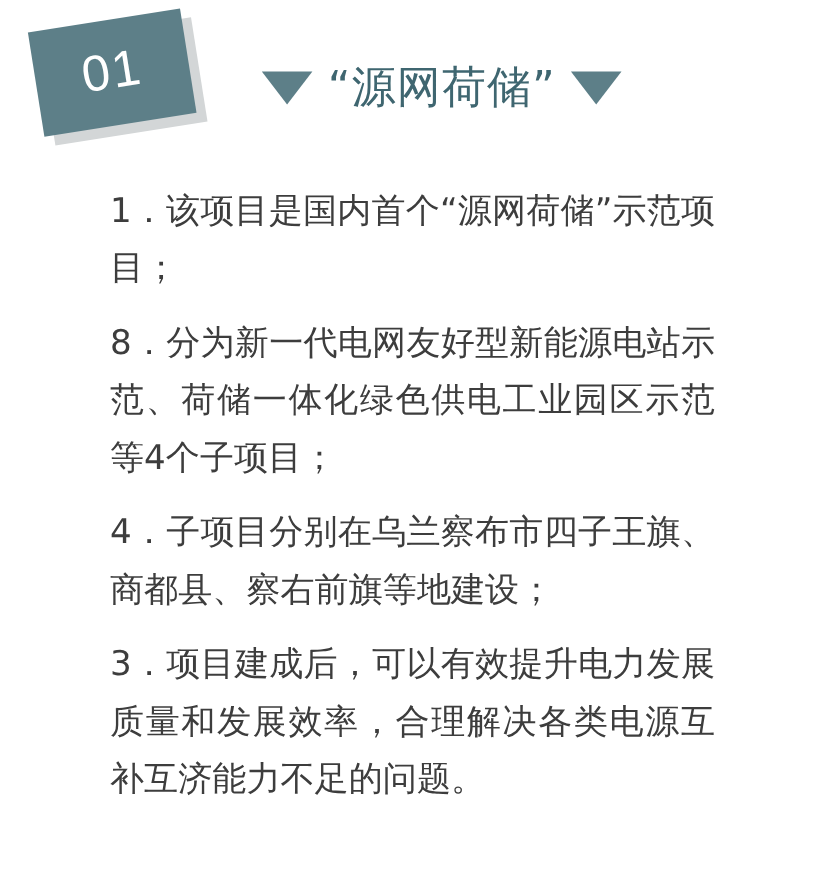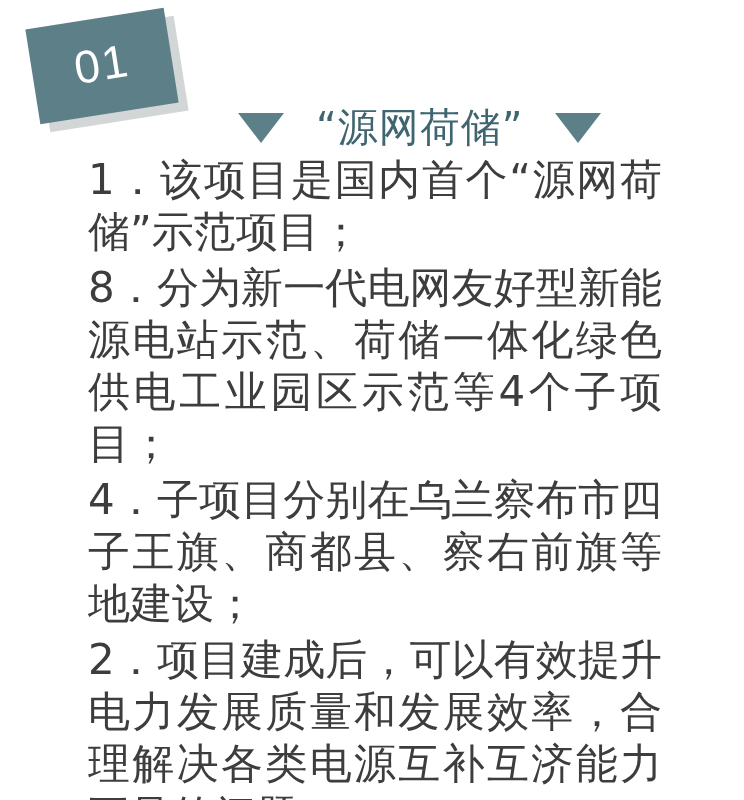--- a/index.html
+++ b/index.html
@@ -63,22 +63,21 @@
     line-height: 1;
     padding-bottom: 4px;
   }
 
   .title-row {
     position: absolute;
     left: 238px;
     top: 52px;
     display: flex;
     align-items: center;
-    gap: 32px;
-    margin-top: 48px;
+    gap: 14px;
   }
   .tri {
     width: 0;
     height: 0;
     border-left: 23px solid transparent;
     border-right: 23px solid transparent;
     border-top: 30px solid #5d7f88;
   }
   .title-text {
     font-family: "DejaVu Sans", "Liberation Sans", sans-serif;
@@ -92,26 +91,26 @@
   .content {
     position: absolute;
     left: 0;
     top: 150px;
     width: 744px;
     padding: 0 78px 0 84px;
     box-sizing: border-box;
   }
   .para {
     font-family: "DejaVu Sans", "Liberation Sans", sans-serif;
-    font-size: 42px;
+    font-size: 31px;
     line-height: 52px;
     color: #3d3d3d;
     letter-spacing: 0px;
     text-align: justify;
-    margin: 4px;
+    margin: 16px;
   }
 </style>
 </head>
 <body>
 
 <div class="page">
 
   <div class="header">
 
     <div class="badge-wrap">
@@ -126,16 +125,16 @@
       <span class="title-text">“源网荷储”</span>
       <span class="tri"></span>
     </div>
 
   </div>
 
   <div class="content">
     <p class="para">1．该项目是国内首个“源网荷储”示范项目；</p>
     <p class="para">8．分为新一代电网友好型新能源电站示范、荷储一体化绿色供电工业园区示范等4个子项目；</p>
     <p class="para">4．子项目分别在乌兰察布市四子王旗、商都县、察右前旗等地建设；</p>
-    <p class="para">2．项目建成后，可以有效提升电力发展质量和发展效率，合理解决各类电源互补互济能力不足的问题。</p>
+    <p class="para">3．项目建成后，可以有效提升电力发展质量和发展效率，合理解决各类电源互补互济能力不足的问题。</p>
   </div>
 
 </div>
 
 </body></html>

